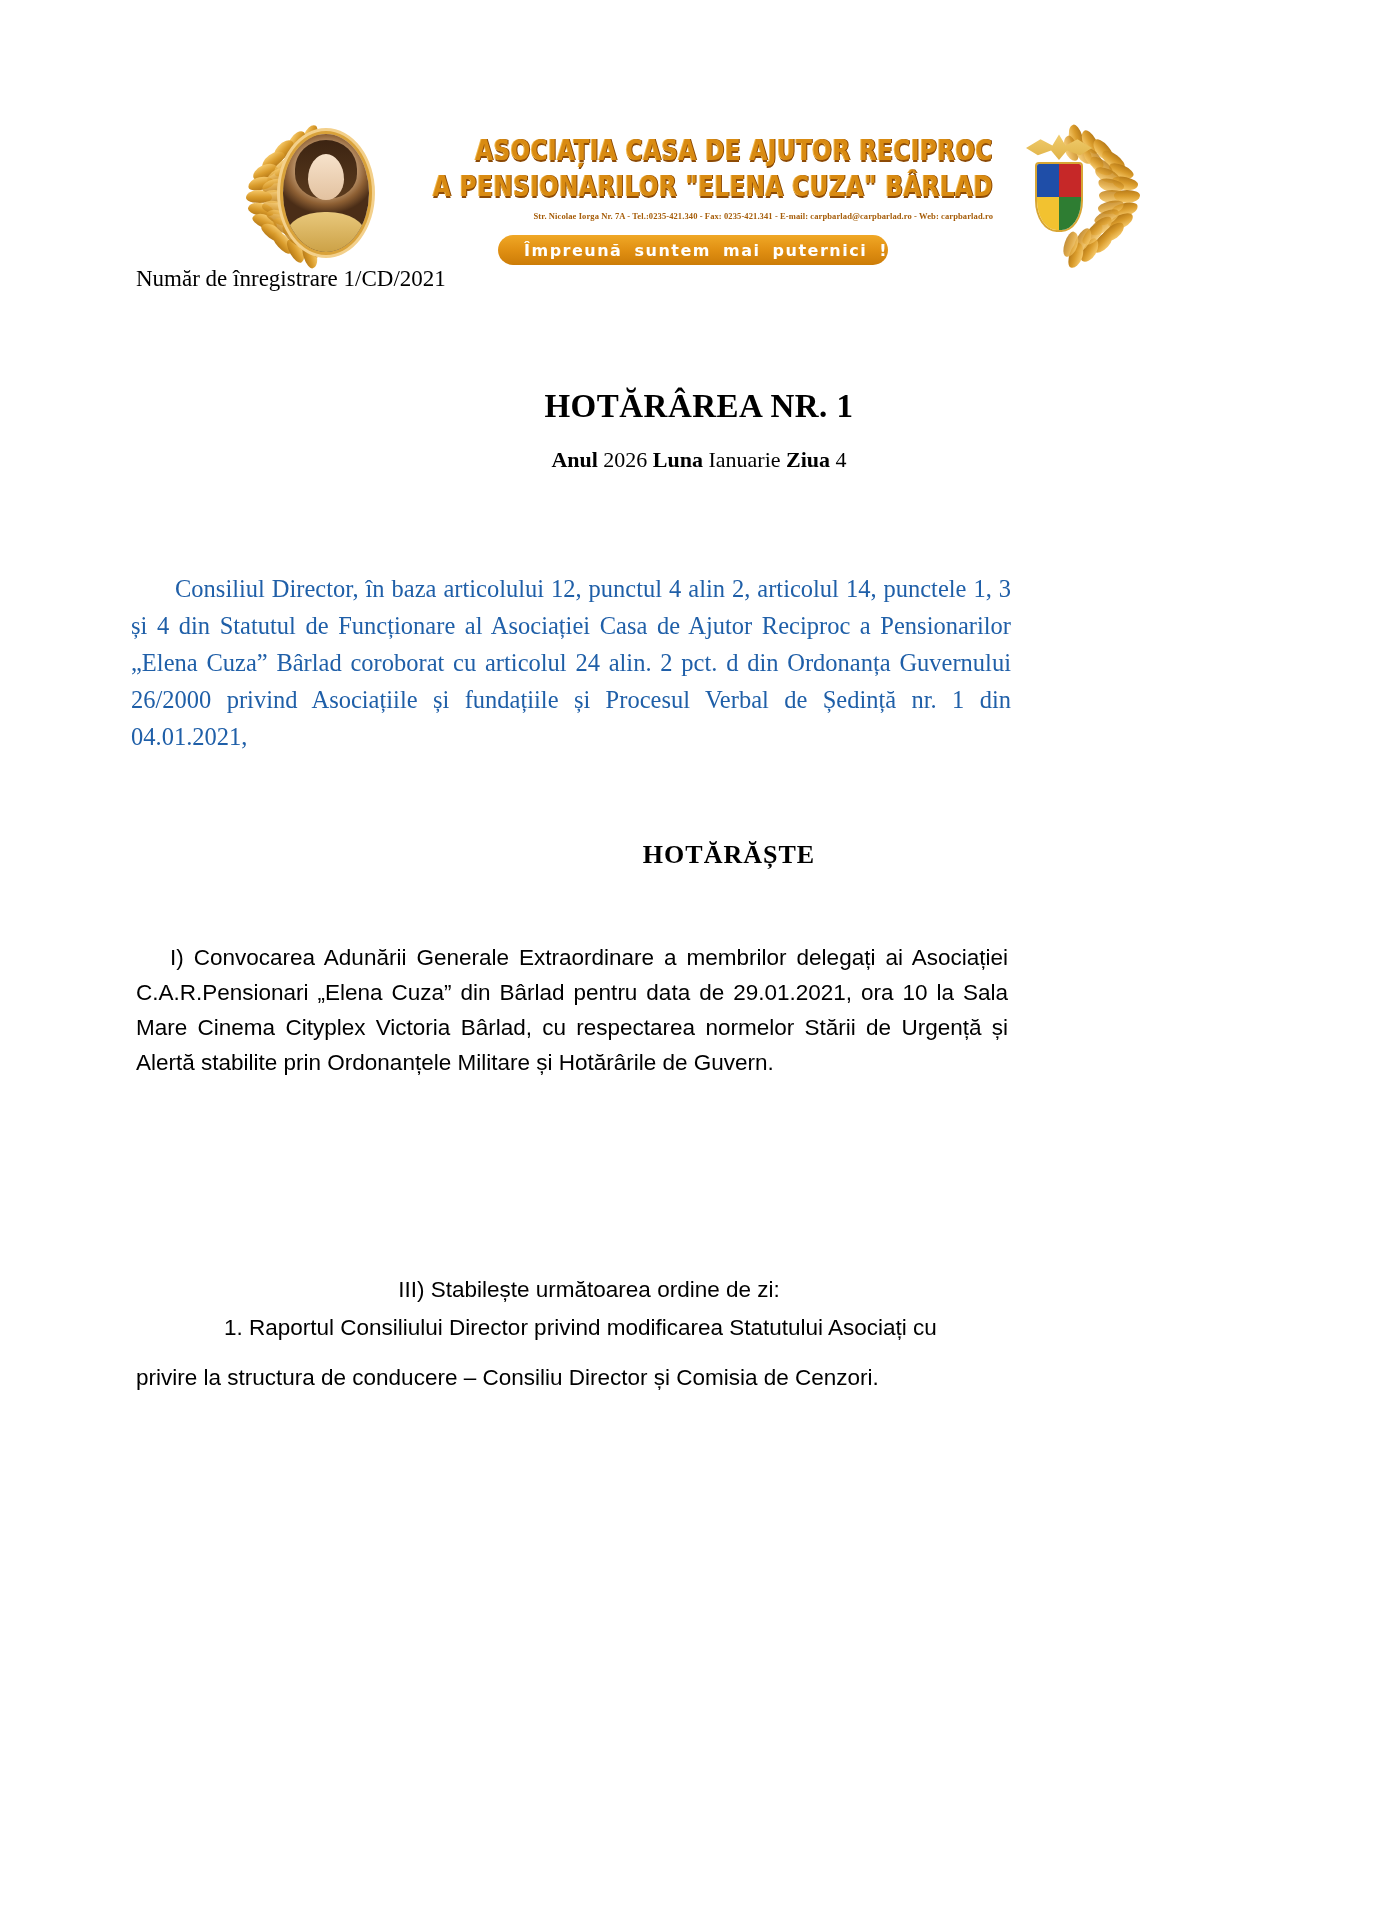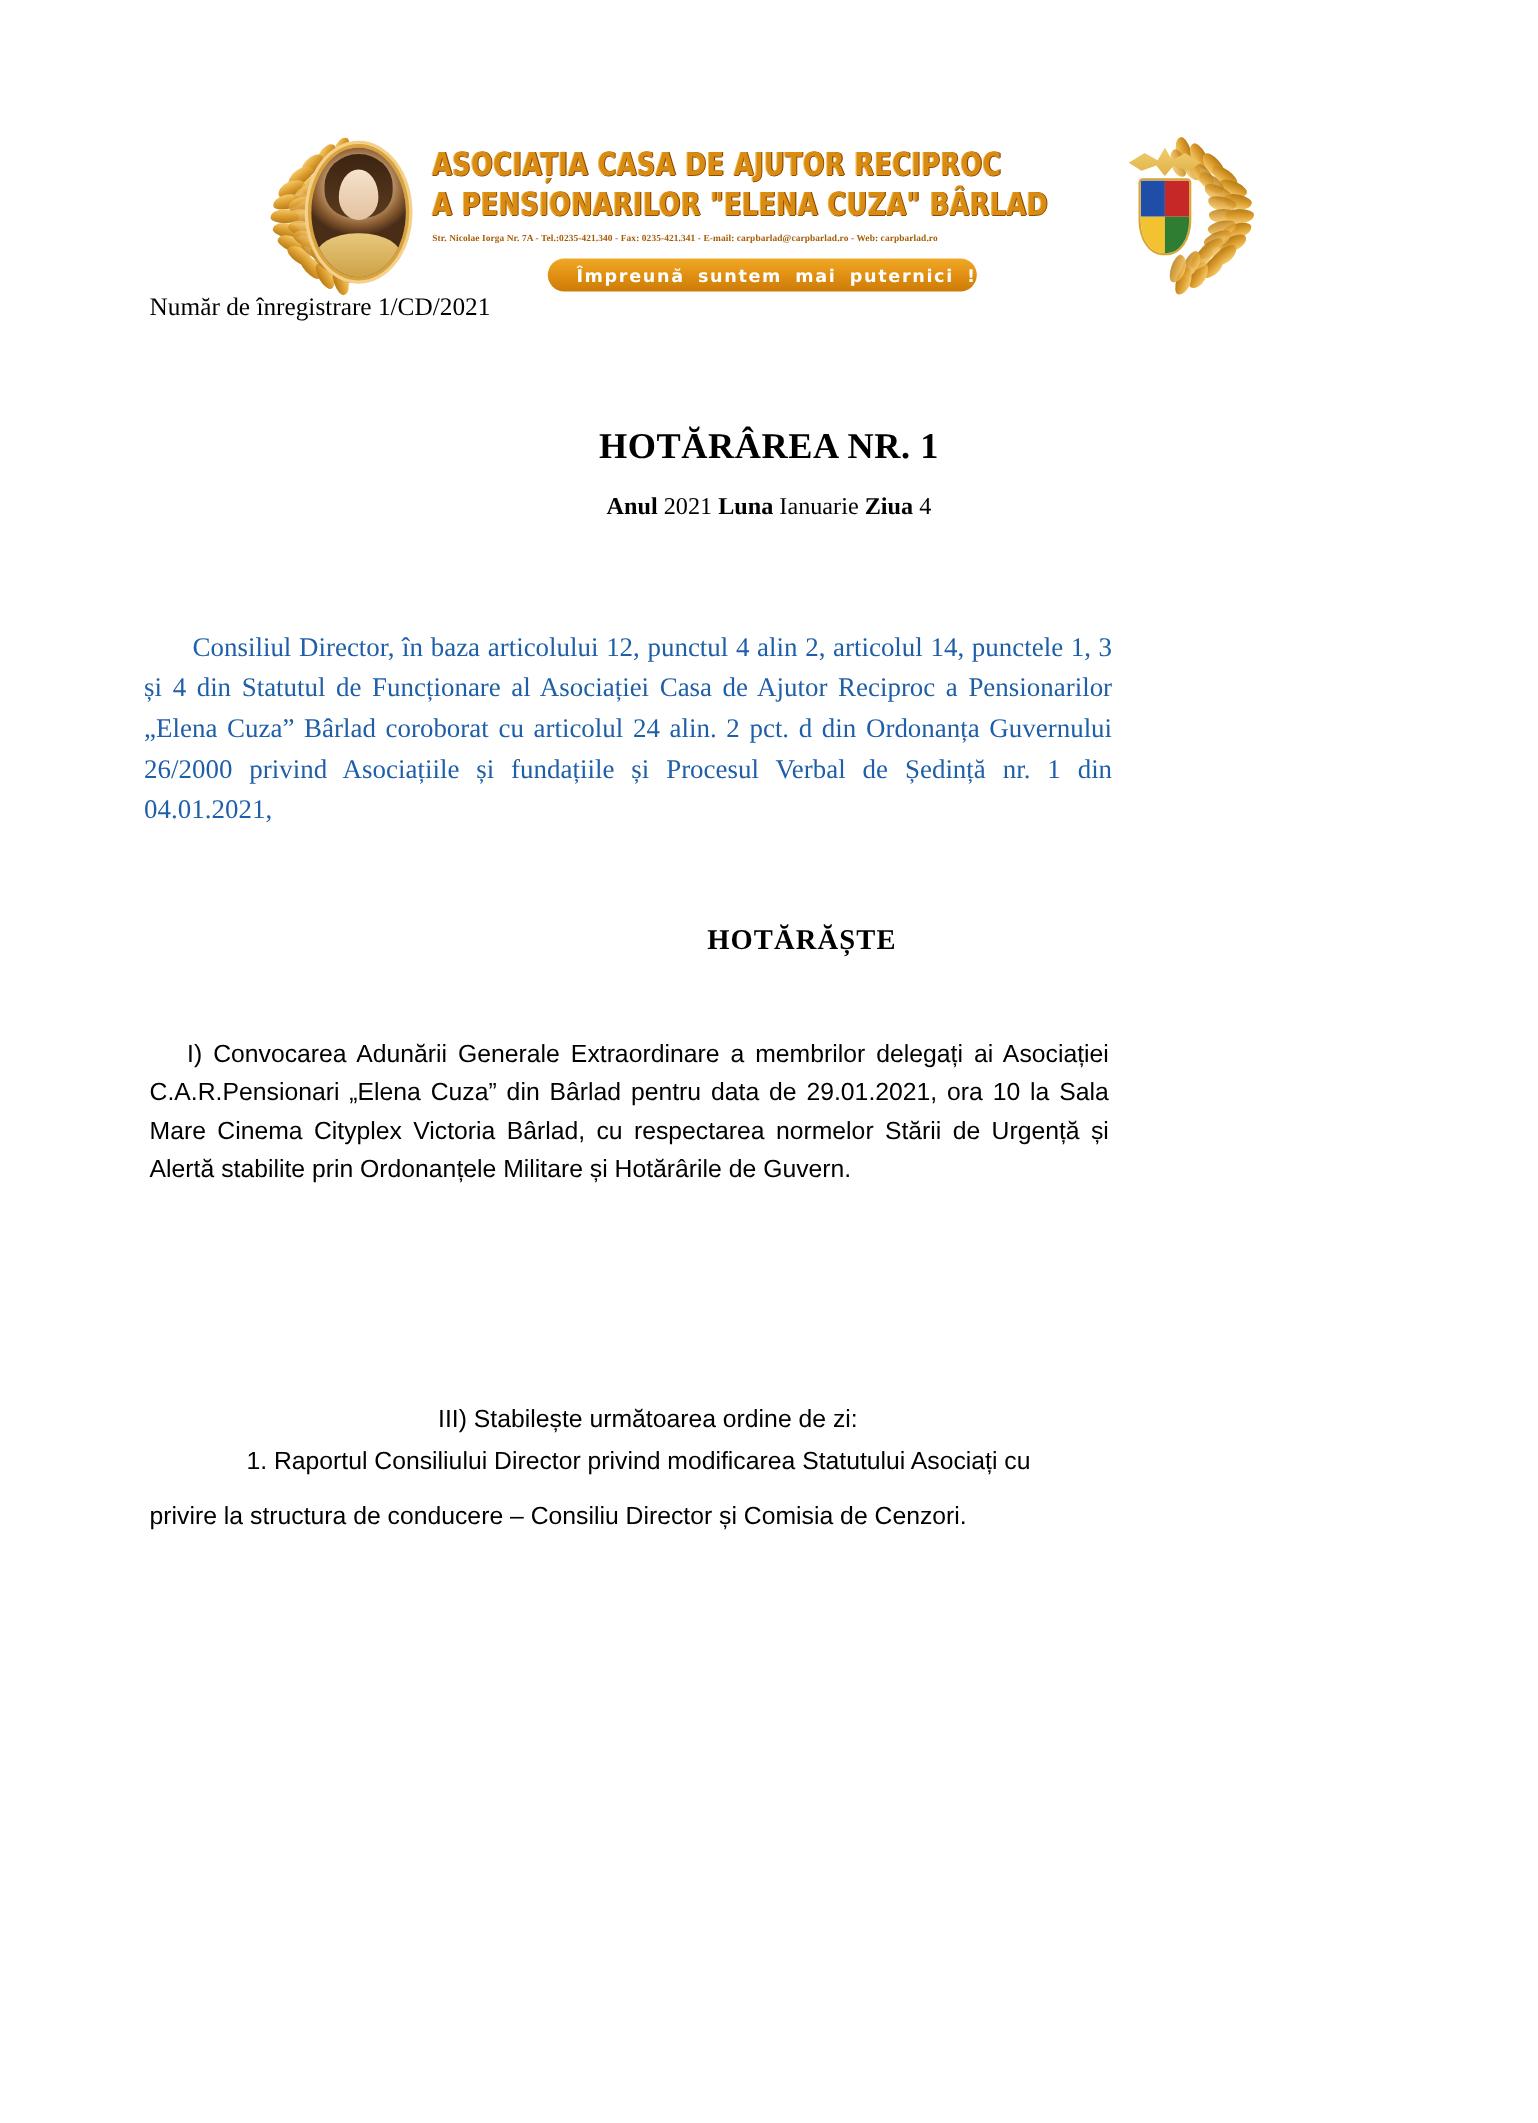--- a/index.html
+++ b/index.html
@@ -138,21 +138,21 @@
   .coat .q2 { background: #c62828; }
   .coat .q3 { background: #f2c230; }
   .coat .q4 { background: #2e7d32; }
 
   
   .lh-titles {
     position: absolute;
     left: 150px;
     top: 12px;
     width: 600px;
-    text-align: left;
+    text-align: right;
   }
   .lh-line1, .lh-line2 {
     font-family: "DejaVu Sans", sans-serif;
     font-weight: bold;
     font-size: 23px;
     letter-spacing: 0.5px;
     line-height: 27px;
     color: #d98b12;
     text-shadow:
       1px 0 0 #8c4a06,
@@ -366,21 +366,21 @@
 
     </div>
   </div>
 
   <div class="reg-number">Număr de înregistrare 1/CD/2021</div>
 
   <div class="doc-title">HOTĂRÂREA NR. 1</div>
 
   <div class="doc-date">
     <b>Anul</b>
-    <span>2021</span>
+    <span>2026</span>
     <b>Luna</b>
     <span>Ianuarie</span>
     <b>Ziua</b>
     <span>4</span>
   </div>
 
   <div class="blue-para">Consiliul Director, în baza articolului 12, punctul 4 alin 2, articolul 14, punctele 1, 3 și 4 din Statutul de Funcționare al Asociației Casa de Ajutor Reciproc a Pensionarilor „Elena Cuza” Bârlad  coroborat cu articolul 24 alin. 2 pct. d din Ordonanța Guvernului 26/2000 privind Asociațiile și fundațiile și Procesul Verbal de Ședință nr. 1 din 04.01.2021,</div>
 
   <div class="decision-word">HOTĂRĂȘTE</div>
 

